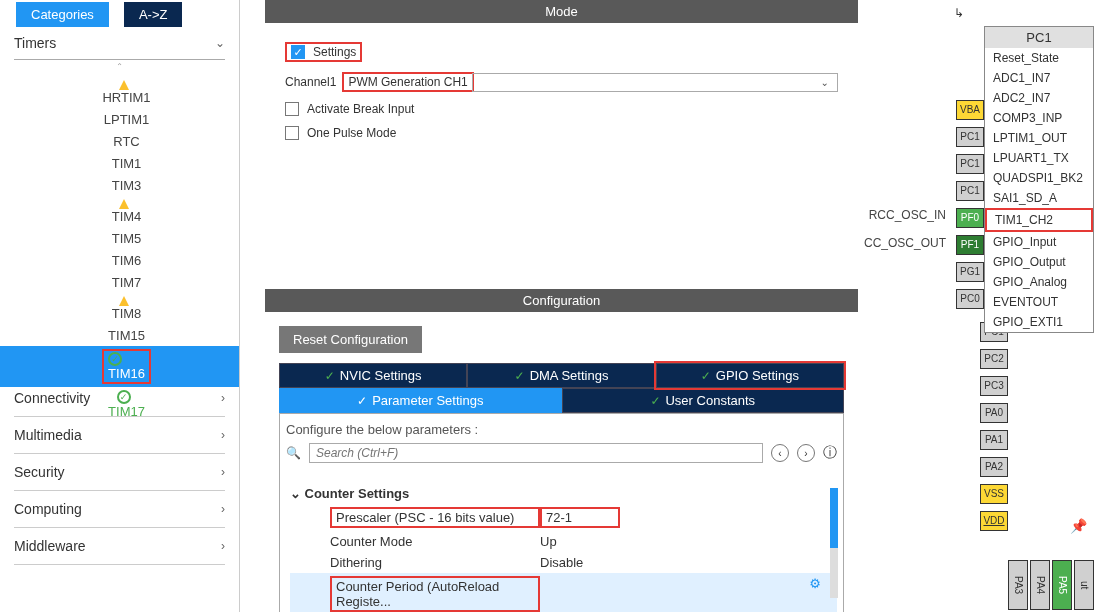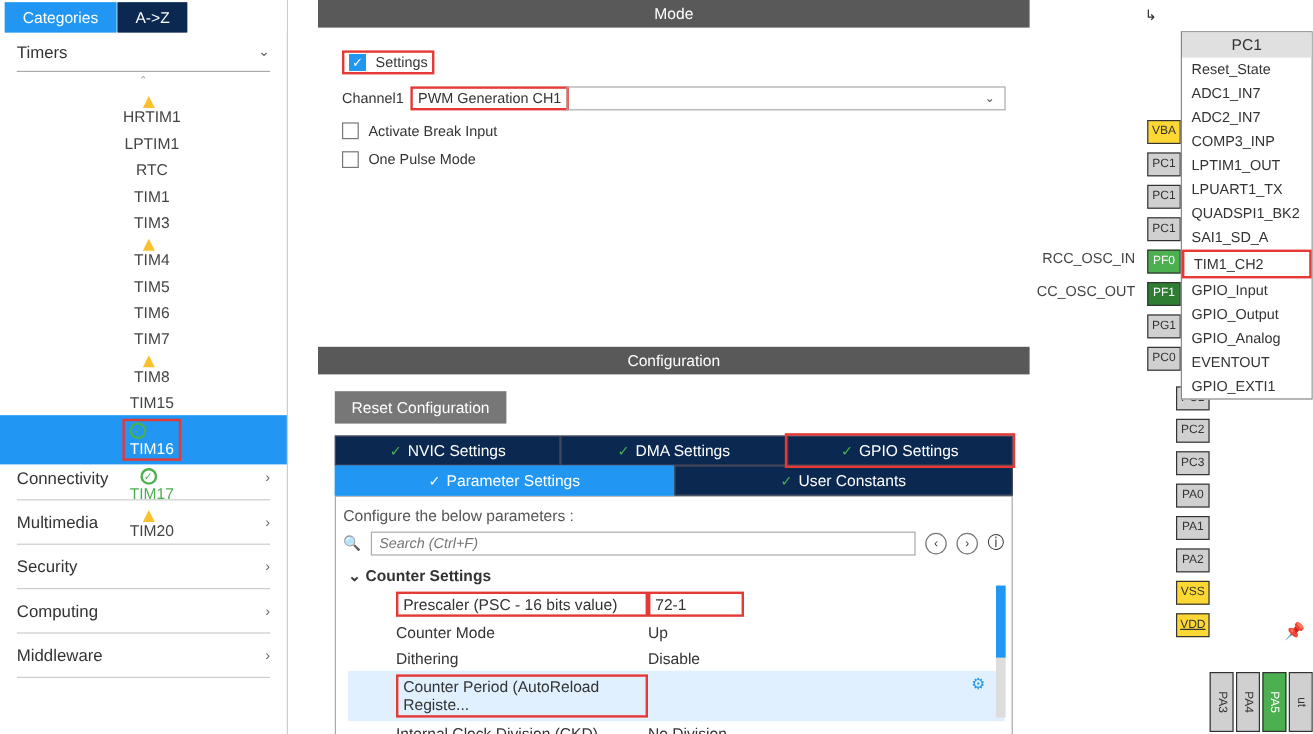--- a/index.html
+++ b/index.html
@@ -1,20 +1,20 @@
 <!DOCTYPE html>
 <html><head>
 <meta charset="utf-8">
 <style>
   * { box-sizing: border-box; margin: 0; padding: 0; }
   body { font-family: Arial, sans-serif; font-size: 12px; color: #333; background: #fff; width: 1094px; height: 612px; overflow: hidden; position: relative; }
 
   
   .sidebar { position: absolute; left: 0; top: 0; width: 240px; height: 612px; border-right: 1px solid #ccc; }
-  .tab-bar { display: flex; padding-left: 4px; padding-top: 2px; gap: 2px; background: #fff; text-align: center; }
+  .tab-bar { display: flex; padding-left: 16px; padding-top: 2px; gap: 16px; background: #fff; text-align: center; }
   .tab { padding: 4px 14px; border: 1px solid #555; font-size: 13px; cursor: pointer; margin-right: -1px; }
   .tab.active { background: #2196F3; color: #fff; border-color: #2196F3; }
   .tab.inactive { background: #0a2850; color: #fff; border-color: #0a2850; }
 
   .acc-section { padding: 0 14px; }
   .acc-header { display: flex; justify-content: space-between; align-items: center; padding: 8px 0; cursor: pointer; font-size: 14px; }
   .acc-header.underline { border-bottom: 1px solid #aaa; }
   .chev { font-size: 12px; color: #666; }
 
   .tree { padding: 4px 14px 4px 28px; }
@@ -52,21 +52,21 @@
   .cfg-tab.active { background: #2196F3; border-color: #2196F3; }
   .ok-white { color: #4caf50; font-size: 12px; }
 
   .param-area { border: 1px solid #aaa; padding: 6px; }
   .param-hint { padding: 2px 0 6px 0; font-size: 13px; color: #555; }
   .search-row { display: flex; align-items: center; gap: 8px; padding-bottom: 6px; }
   .search-input { flex: 1; border: 1px solid #aaa; padding: 2px 6px; font-size: 12px; font-style: italic; color: #888; }
   .icon-btn { width: 18px; height: 18px; border: 1px solid #777; border-radius: 50%; display: flex; align-items: center; justify-content: center; font-size: 10px; cursor: pointer; }
 
   .param-tree { padding-left: 4px; }
-  .param-group { padding: 3px 0; cursor: pointer; font-size: 13px; font-weight: bold; }
+  .param-group { padding: 3px 0; cursor: pointer; font-size: 13px; font-weight: bold; margin-top: 14px; }
   .param-row { display: flex; padding: 3px 0 3px 40px; font-size: 13px; }
   .param-name { width: 210px; }
   .param-val { width: 80px; }
   .param-row.selected { background: #e0f0ff; }
   .param-gear { color: #2196F3; margin-left: auto; margin-right: 16px; }
 
   .scrollbar { position: absolute; right: 20px; top: 488px; width: 8px; height: 110px; background: #ddd; }
   .scroll-thumb { width: 8px; height: 60px; background: #2196F3; }
 
   
@@ -154,24 +154,20 @@
       <div class="tree-item">
         <span class="spacer-icon"></span>
         <span>TIM15</span>
       </div>
       <div class="tree-item selected">
         <span class="hr-box highlight-red"><span class="ok-circle">✓</span><span>TIM16</span></span>
       </div>
       <div class="tree-item">
         <span class="ok-circle">✓</span>
         <span style="color: rgb(76, 175, 80);">TIM17</span>
-      </div>
-      <div class="tree-item">
-        <span class="tri"></span>
-        <span>TIM20</span>
       </div>
     </div>
 
   <div class="bottom-groups">
     <div class="group-item">
         <span>Connectivity</span>
         <span class="chev">›</span>
       </div>
     <div class="group-item">
         <span>Multimedia</span>

